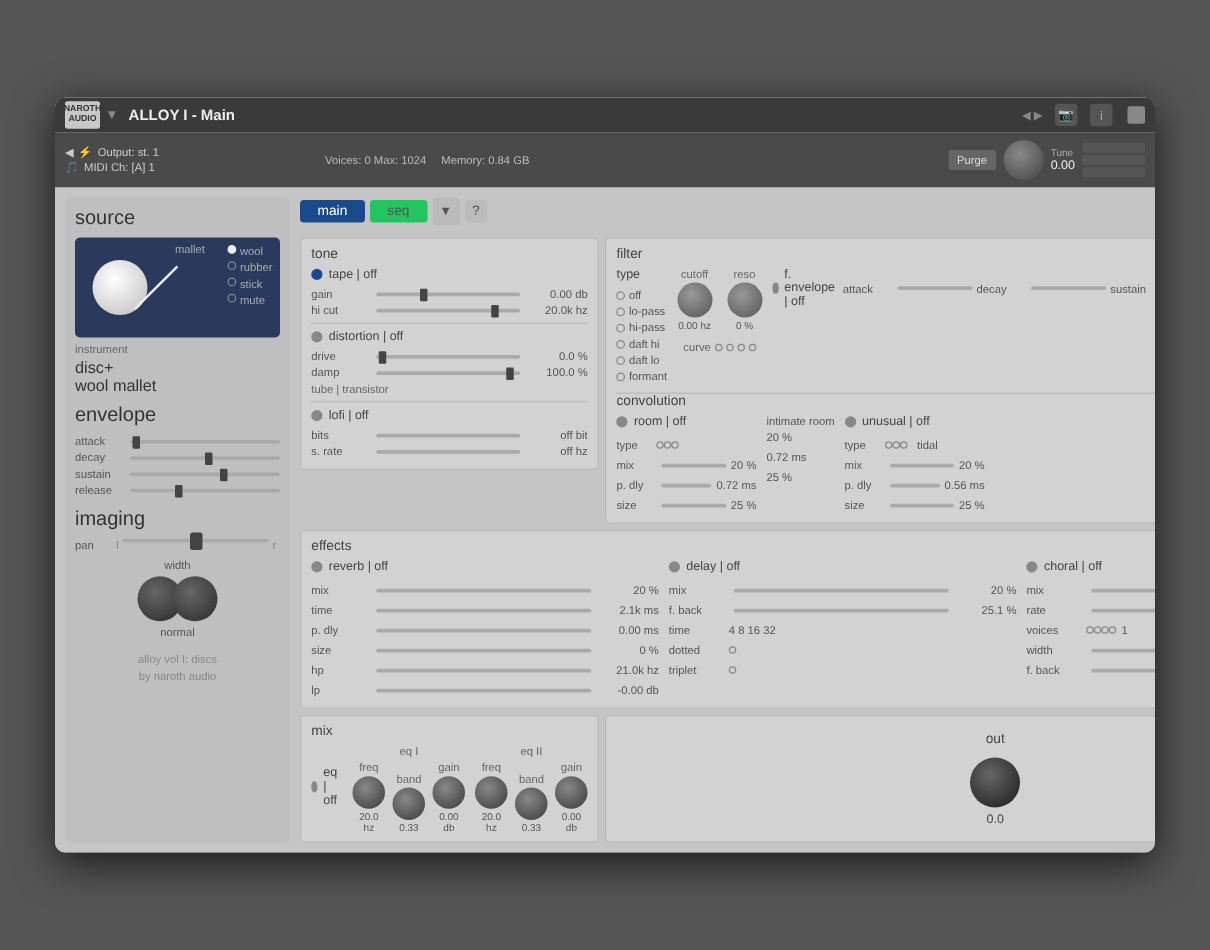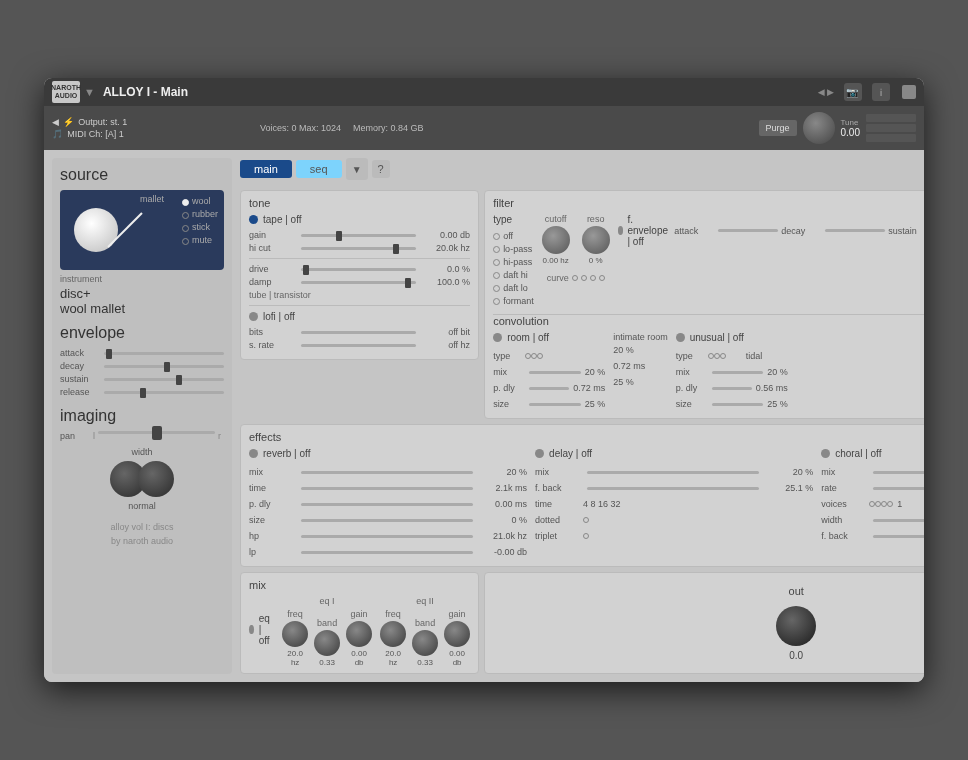--- a/index.html
+++ b/index.html
@@ -179,21 +179,21 @@
       right: 6px;
       top: 6px;
       display: flex;
       flex-direction: column;
       gap: 3px;
       font-size: 9px;
       color: #aaa;
     }
     .source-option {
       display: flex;
-      align-items: flex-end;
+      align-items: flex-start;
       gap: 3px;
     }
     .dot {
       width: 7px; height: 7px;
       border-radius: 50%;
       border: 1px solid #888;
       background: transparent;
     }
     .dot.active {
       background: #eee;
@@ -319,21 +319,21 @@
       align-items: center;
       gap: 4px;
       margin-bottom: 4px;
     }
     .tab-btn {
       padding: 3px 14px;
       font-size: 11px;
       border-radius: 3px;
       cursor: pointer;
       color: #555;
-      background: #7dd3fc;
+      background: #22c55e;
     }
     .tab-btn.active {
       background: #1a4a8a;
       color: #fff;
     }
     .tab-arrow {
       background: #bbb;
       border-radius: 3px;
       width: 22px; height: 22px;
       display: flex;
@@ -742,20 +742,24 @@
           <div class="param-row">
             <span class="param-label">hi cut</span>
             <div class="param-slider">
               <div class="slider-thumb" style="left:80%;"></div>
             </div>
             <span class="param-value">20.0k hz</span>
           </div>
 
           <div class="section-divider"></div>
 
+          <div class="toggle-row">
+            <div class="toggle-dot"></div>
+            <span>distortion | off</span>
+          </div>
           <div class="param-row">
             <span class="param-label">drive</span>
             <div class="param-slider">
               <div class="slider-thumb" style="left:2%;"></div>
             </div>
             <span class="param-value">0.0 %</span>
           </div>
           <div class="param-row">
             <span class="param-label">damp</span>
             <div class="param-slider">
@@ -912,21 +916,21 @@
               <div class="conv-col">
                 <div class="toggle-row">
                   <div class="toggle-dot"></div>
                   <span>unusual | off</span>
                 </div>
                 <div class="param-row">
                   <span style="width:32px;">type</span>
                   <div class="dot small"></div>
                   <div class="dot small"></div>
                   <div class="dot small"></div>
-                  <span style="margin-left:20px;">tidal</span>
+                  <span style="margin-left:8px;">tidal</span>
                 </div>
                 <div class="param-row">
                   <span style="width:32px;">mix</span>
                   <div class="param-slider" style="width:40px;"></div>
                   <span>20 %</span>
                 </div>
                 <div class="param-row">
                   <span style="width:32px;">p. dly</span>
                   <div class="param-slider" style="width:40px;"></div>
                   <span>0.56 ms</span>

